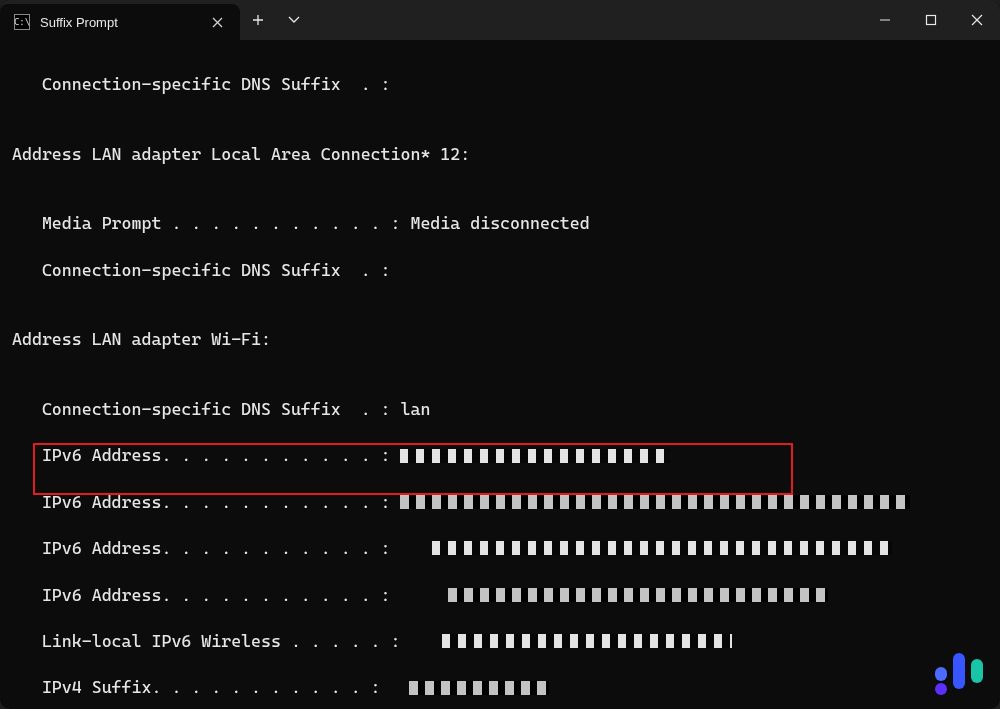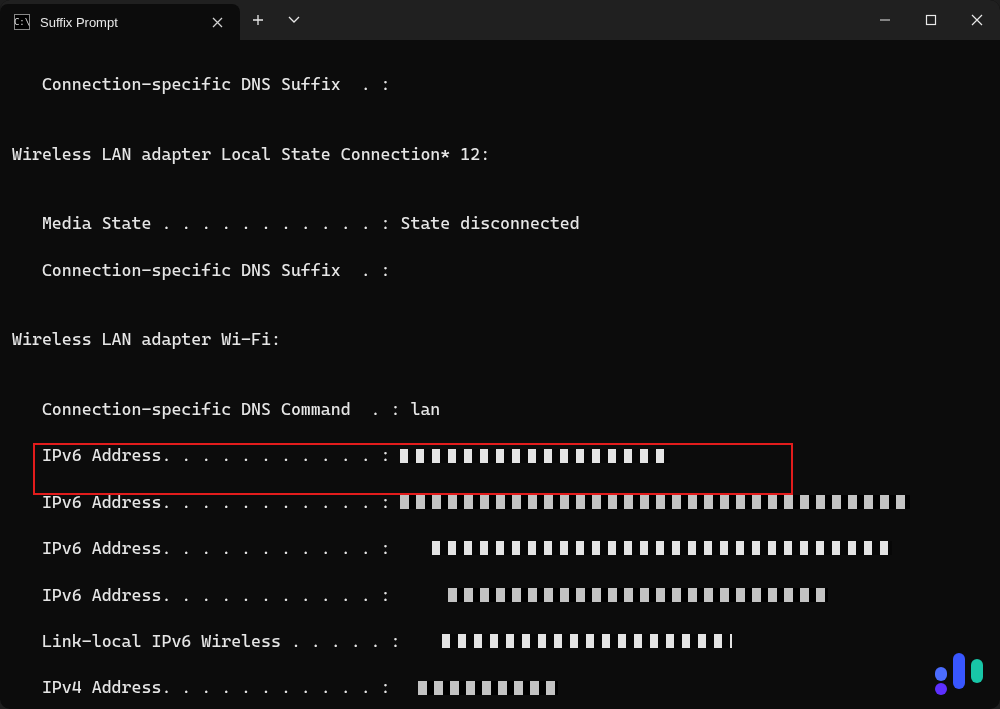--- a/index.html
+++ b/index.html
@@ -141,34 +141,34 @@
         <svg width="12" height="12" viewBox="0 0 12 12">
             <path d="M1 1 L11 11 M11 1 L1 11" stroke="#e8e8e8" stroke-width="1.2"></path>
           </svg>
       </div>
     </div>
   </div>
 
   <div class="term">
 <span class="line">   Connection-specific DNS Suffix  . :</span>
 <span class="line"></span>
-<span class="line">Wireless LAN adapter Local State Connection* 12:</span>
+<span class="line">Address LAN adapter Local Area Connection* 12:</span>
 <span class="line"></span>
-<span class="line">   Media State . . . . . . . . . . . : State disconnected</span>
+<span class="line">   Media Prompt . . . . . . . . . . . : Media disconnected</span>
 <span class="line">   Connection-specific DNS Suffix  . :</span>
 <span class="line"></span>
-<span class="line">Wireless LAN adapter Wi-Fi:</span>
+<span class="line">Address LAN adapter Wi-Fi:</span>
 <span class="line"></span>
-<span class="line">   Connection-specific DNS Command  . : lan</span>
+<span class="line">   Connection-specific DNS Suffix  . : lan</span>
 <span class="line"><span>   IPv6 Address. . . . . . . . . . . : </span><span class="pix" style="width:270px"></span></span>
 <span class="line"><span>   IPv6 Address. . . . . . . . . . . : </span><span class="pix dk" style="width:510px"></span></span>
 <span class="line"><span>   IPv6 Address. . . . . . . . . . . : </span><span class="pix" style="width:460px;margin-left:32px"></span></span>
 <span class="line"><span>   IPv6 Address. . . . . . . . . . . : </span><span class="pix dk" style="width:380px;margin-left:48px"></span></span>
 <span class="line"><span>   Link-local IPv6 Wireless . . . . . : </span><span class="pix" style="width:290px;margin-left:32px"></span></span>
-<span class="line"><span>   IPv4 Address. . . . . . . . . . . : </span><span class="pix dk" style="width:140px;margin-left:18px"></span></span>
+<span class="line"><span>   IPv4 Suffix. . . . . . . . . . . : </span><span class="pix dk" style="width:140px;margin-left:18px"></span></span>
 
 
 
 <span class="line"></span>
 
 <span class="line"></span>
 
 
 <span class="line"></span>
 

